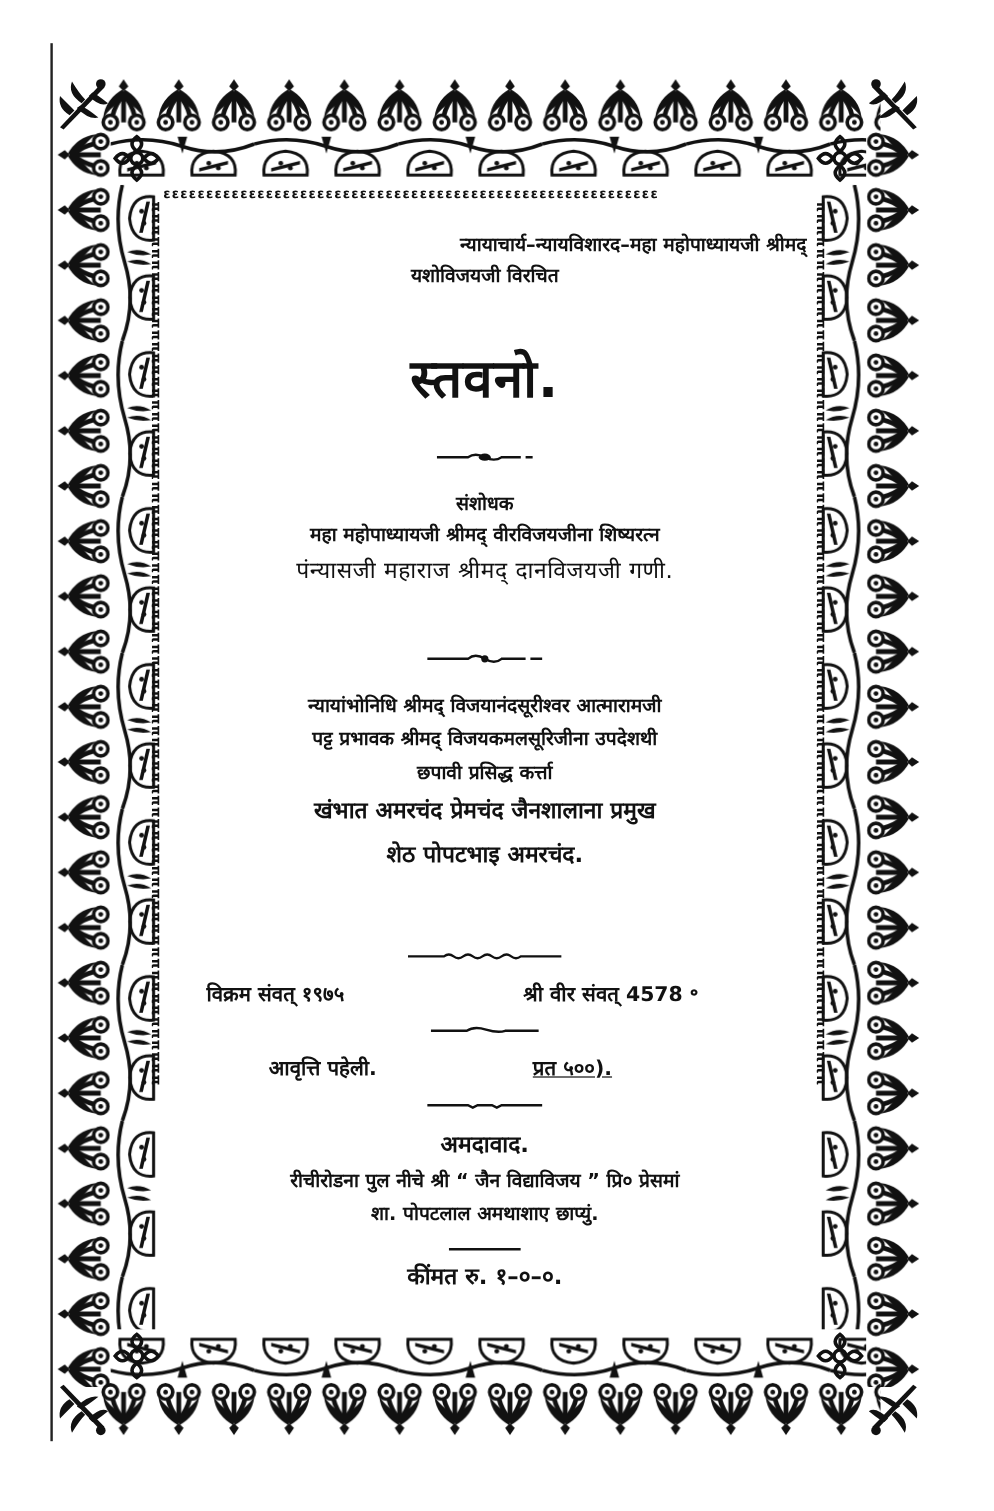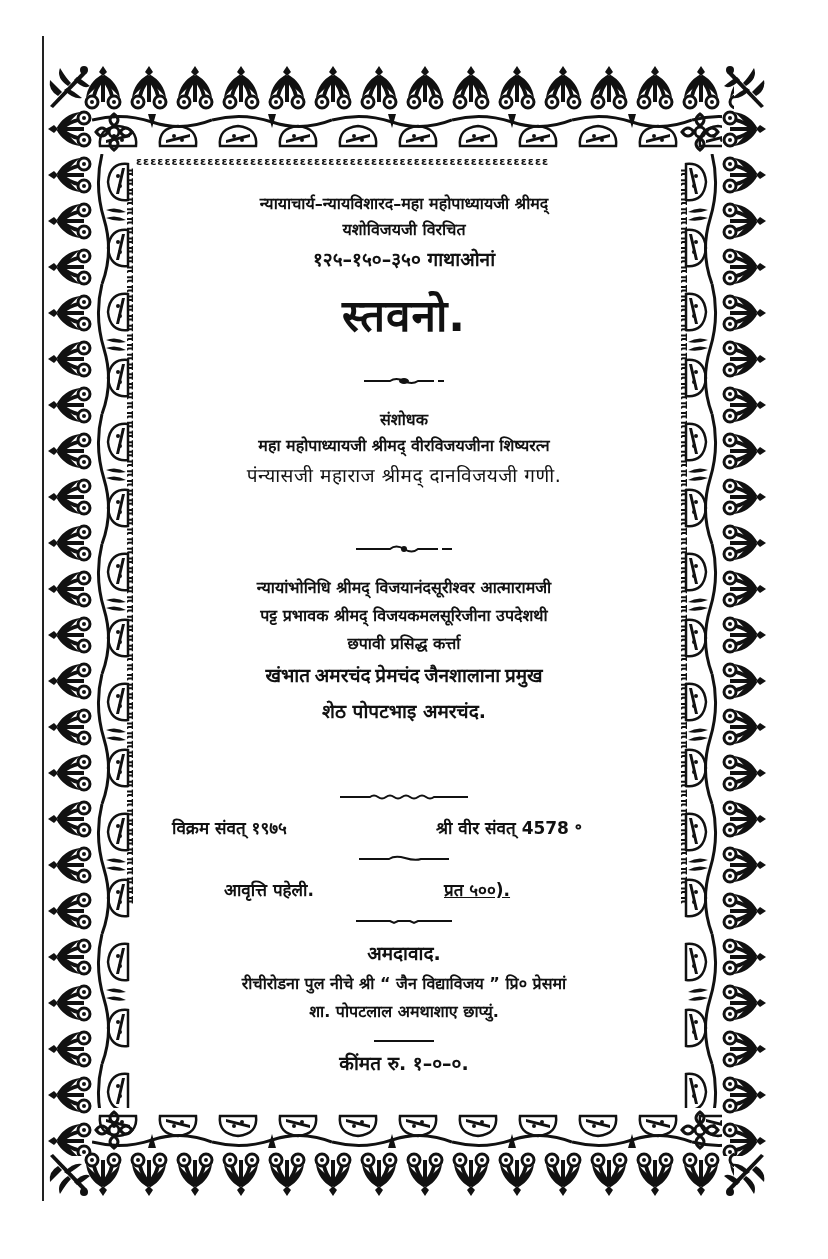--- a/index.html
+++ b/index.html
@@ -275,23 +275,22 @@
   </div>
 
   <div class="rim rim-top">ɛɛɛɛɛɛɛɛɛɛɛɛɛɛɛɛɛɛɛɛɛɛɛɛɛɛɛɛɛɛɛɛɛɛɛɛɛɛɛɛɛɛɛɛɛɛɛɛɛɛɛɛɛɛɛɛɛɛ</div>
   <div class="rim rim-bottom">ɛɛɛɛɛɛɛɛɛɛɛɛɛɛɛɛɛɛɛɛɛɛɛɛɛɛɛɛɛɛɛɛɛɛɛɛɛɛɛɛɛɛɛɛɛɛɛɛɛɛɛɛɛɛɛɛɛɛ</div>
   <div class="rim rim-left">ππππππππππππππππππππππππππππππππππππππππππππππππππππππππππππππππππππππππππππ</div>
   <div class="rim rim-right">ππππππππππππππππππππππππππππππππππππππππππππππππππππππππππππππππππππππππππππ</div>
 </div>
 
 <div class="panel">
 
-  <div class="line t-small" style="top:26px;">न्यायाचार्य–न्यायविशारद–महा महोपाध्यायजी श्रीमद्</div>
+  <div class="line t-small" style="top:26px;text-align:right;">न्यायाचार्य–न्यायविशारद–महा महोपाध्यायजी श्रीमद्</div>
   <div class="line t-small" style="top:52px;">यशोविजयजी विरचित</div>
-  <div class="line t-mid" style="top:80px;">१२५–१५०–३५० गाथाओनां</div>
   <div class="line t-title" style="top:118px;">स्तवनो.</div>
 
   <div class="flourish" style="top:210px; width:80px;">
     <svg width="80" height="10" viewBox="0 0 80 10">
         <path d="M0 5 L26 5 Q32 1 40 5 Q48 9 54 5 L70 5 M74 5 L80 5" stroke="#111" stroke-width="2" fill="none"></path>
         <ellipse cx="40" cy="5" rx="5" ry="3" fill="#111"></ellipse>
       </svg>
   </div>
 
   <div class="line t-small" style="top:242px;font-family:Liberation Mono, monospace;">संशोधक</div>
@@ -301,21 +300,21 @@
   <div class="flourish" style="top:378px; width:96px;">
     <svg width="96" height="10" viewBox="0 0 96 10">
         <path d="M0 5 L34 5 Q40 0 48 5 Q56 10 62 5 L82 5 M86 5 L96 5" stroke="#111" stroke-width="2" fill="none"></path>
         <circle cx="48" cy="5" r="3" fill="#111"></circle>
       </svg>
   </div>
 
   <div class="line t-small" style="top:410px;">न्यायांभोनिधि श्रीमद् विजयानंदसूरीश्वर आत्मारामजी</div>
   <div class="line t-small" style="top:438px;">पट्ट प्रभावक श्रीमद् विजयकमलसूरिजीना उपदेशथी</div>
   <div class="line t-small" style="top:466px;">छपावी प्रसिद्ध कर्त्ता</div>
-  <div class="line t-mid" style="top:496px;font-family:Liberation Serif, serif;">खंभात अमरचंद प्रेमचंद जैनशालाना प्रमुख</div>
+  <div class="line t-mid" style="top:496px;">खंभात अमरचंद प्रेमचंद जैनशालाना प्रमुख</div>
   <div class="line t-mid" style="top:532px;">शेठ पोपटभाइ अमरचंद.</div>
 
   <div class="flourish" style="top:626px; width:128px;">
     <svg width="128" height="10" viewBox="0 0 128 10">
         <path d="M0 5 L30 5 Q34 2 38 5 Q42 8 46 5 Q50 2 54 5 Q58 8 62 5 Q66 2 70 5 Q74 8 78 5 Q82 2 86 5 Q90 8 94 5 L128 5" stroke="#111" stroke-width="2" fill="none"></path>
       </svg>
   </div>
 
   <div class="split" style="top:650px; height:24px;">
     <span class="l" style="left:36px;">विक्रम संवत् १९७५</span>

